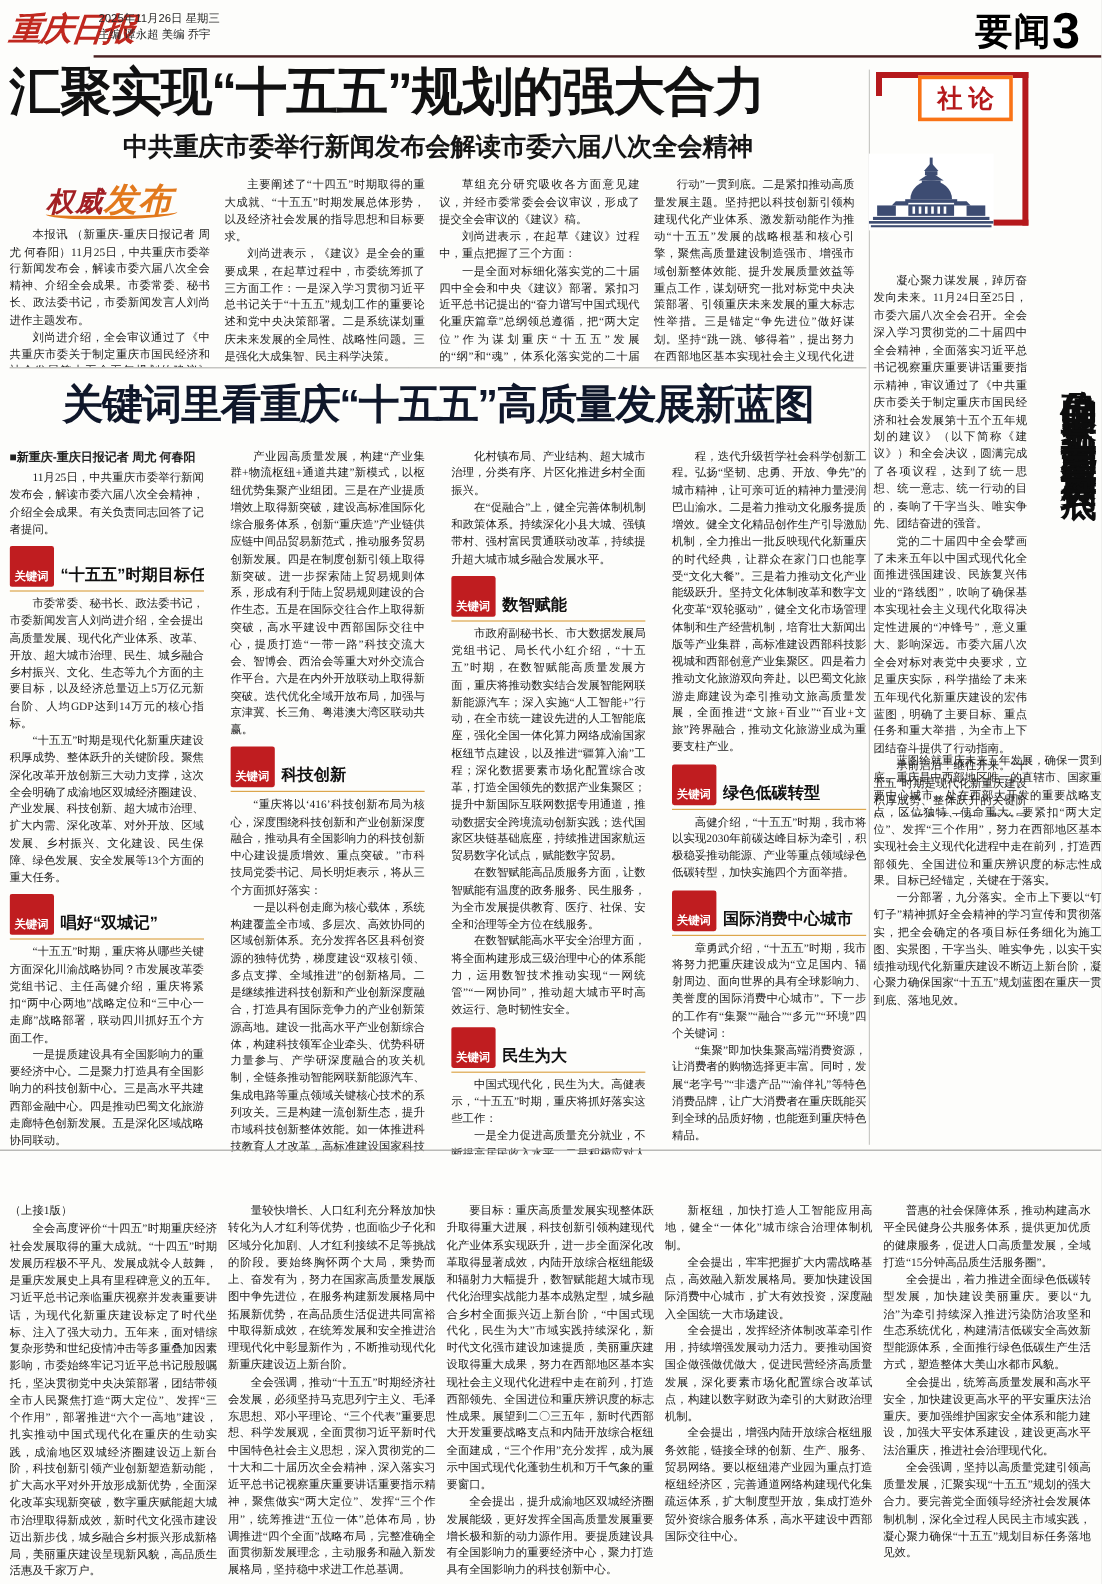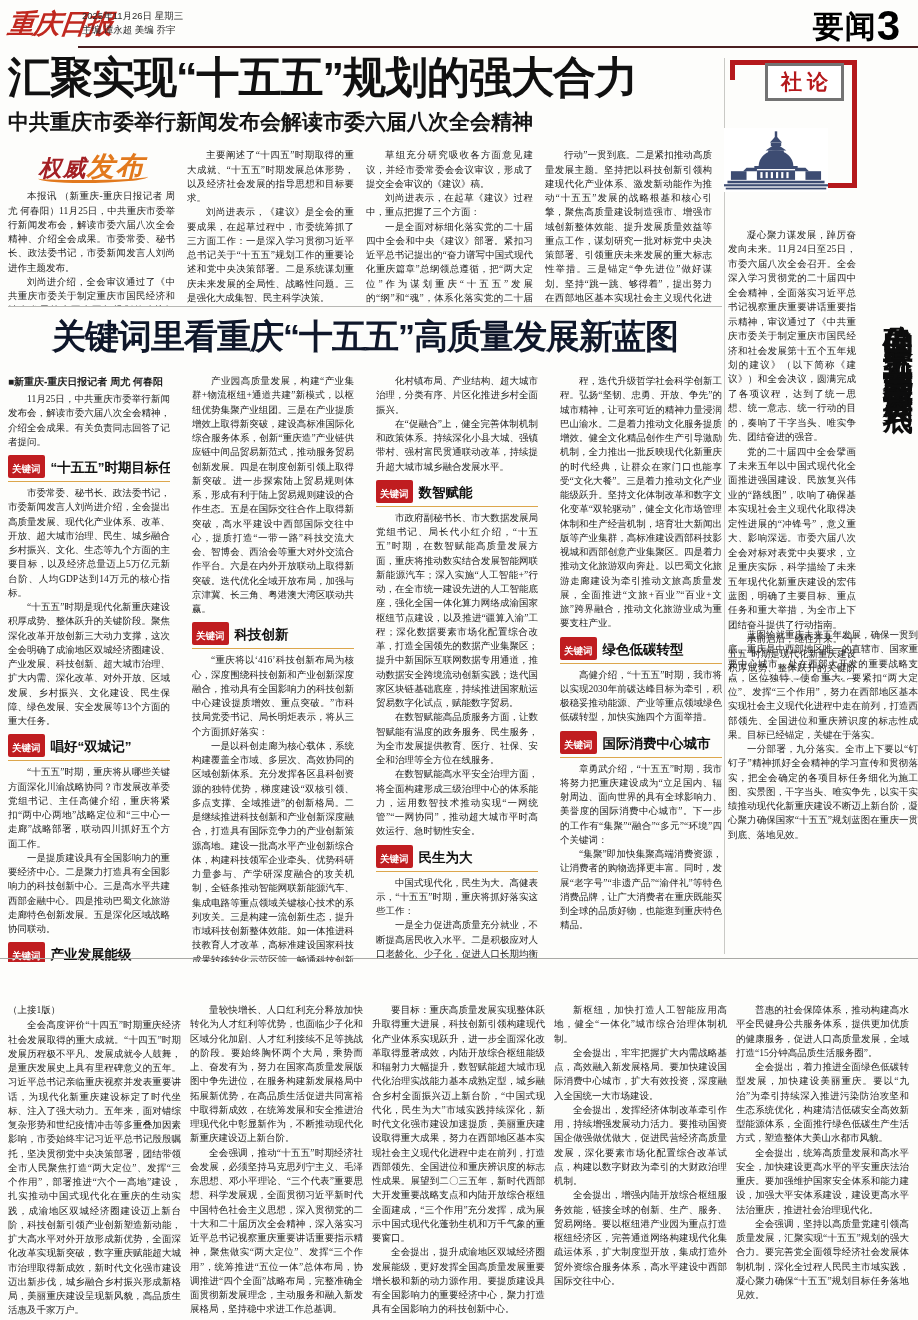--- a/index.html
+++ b/index.html
@@ -11,50 +11,50 @@
   .mast-meta{position:absolute;left:82px;top:9px;font-size:9.5px;line-height:1.5;color:#2b2b2b;
         font-family:"Liberation Sans",sans-serif;}
   .page-marker{position:absolute;right:18px;top:2px;color:#000000;font-family:"Liberation Sans",sans-serif;}
   .page-marker .sec{font-size:31px;font-weight:900;letter-spacing:1px;}
   .page-marker .num{font-size:42px;font-weight:900;vertical-align:-3px;}
   .mast-rule{position:absolute;left:78px;top:46px;width:840px;height:2px;background:#4a2021;}
   
   .lead{position:absolute;left:8px;top:54px;width:714px;}
   .lead h1{margin:0;text-align:left;font-size:43px;line-height:1.08;font-weight:900;color:#111;
         font-family:"Liberation Sans",sans-serif;letter-spacing:-1px;}
-  .lead h2{margin:8px 0 0;font-size:21px;font-weight:700;color:#151515;
+  .lead h2{margin:8px 0 0;text-align:center;font-size:21px;font-weight:700;color:#151515;
         font-family:"Liberation Sans",sans-serif;}
   .lead-cols{display:flex;gap:12px;margin-top:12px;height:158px;overflow:hidden;}
   .lead-cols .col{width:167px;overflow:hidden;}
   p{margin:0;text-indent:2em;text-align:justify;font-size:9.5px;line-height:1.5;}
   .authority-badge{position:relative;height:36px;text-align:center;margin:0 6px 5px;
         font-family:"Liberation Sans",sans-serif;white-space:nowrap;}
   .authority-badge .aw1{font-size:23px;font-weight:900;color:#a32024;font-style:italic;letter-spacing:1px;}
   .authority-badge .aw2{font-size:28px;font-weight:900;color:#e2791d;font-style:italic;letter-spacing:1px;}
   .authority-badge .swoosh{position:absolute;left:24px;bottom:1px;width:110px;height:8px;
         border-bottom:3px solid #e2791d;border-radius:0 0 60% 40%;}
   .h-rule1{position:absolute;left:8px;top:306px;width:714px;height:1px;background:#b7b7b3;}
   
   .kw-article{position:absolute;left:8px;top:314px;width:714px;}
   .kw-article h1{margin:0;text-align:center;font-size:34px;font-weight:900;color:#0f172a;
         font-family:"Liberation Sans",sans-serif;letter-spacing:-1px;}
   .kw-cols{display:flex;gap:22px;margin-top:14px;height:588px;overflow:hidden;}
   .kw-cols .col{width:171px;overflow:hidden;}
   .kw-head{margin:6px 0 4px;padding-bottom:3px;border-bottom:1px solid #dca64b;white-space:nowrap;}
   .kw-badge{display:inline-block;background:#c01d20;color:#fff;font-size:9.5px;font-weight:700;
-        padding:8px 4px 2px;border-radius:2px;margin-right:6px;font-family:"Liberation Sans",sans-serif;}
+        padding:19px 4px 2px;border-radius:2px;margin-right:6px;font-family:"Liberation Sans",sans-serif;}
   .kw-title{font-size:13.5px;font-weight:800;color:#101010;font-family:"Liberation Sans",sans-serif;}
   .byline{text-indent:0;font-weight:700;font-size:10px;color:#222;font-family:"Liberation Sans",sans-serif;margin-bottom:3px;}
   
   .v-rule{position:absolute;left:724px;top:58px;width:1px;height:896px;background:#c9c9c5;}
   .editorial{position:absolute;left:728px;top:56px;width:190px;height:898px;}
   .edit-emblem{position:absolute;left:2px;top:4px;width:122px;height:118px;
         border-top:5px solid #b5191c;border-right:5px solid #b5191c;border-bottom:5px solid #b5191c;}
   .edit-emblem::before{content:"";position:absolute;left:0;top:-5px;width:5px;height:20px;background:#b5191c;}
-  .edit-label{position:absolute;top:-2px;right:8px;background:#fff;border:3px solid #737373;
+  .edit-label{position:absolute;top:-2px;right:8px;background:#fff;border:3px solid #f97316;
         color:#b5191c;font-size:21px;font-weight:900;letter-spacing:5px;padding:2px 8px 2px 13px;
         font-family:"Liberation Sans",sans-serif;}
   .edit-building{position:absolute;left:-6px;bottom:-9px;width:104px;height:64px;background:#fff;}
   .edit-col{position:absolute;left:0;top:172px;width:128px;height:452px;overflow:hidden;}
   .edit-col p{font-size:9.5px;line-height:1.52;}
   .edit-vertical{position:absolute;left:128px;top:2px;width:62px;height:568px;
         writing-mode:vertical-rl;text-orientation:upright;font-size:30px;font-weight:900;color:#0d0d0d;
         font-family:"Liberation Sans",sans-serif;letter-spacing:4px;text-align:center;}
   .edit-wide{position:absolute;left:0;top:572px;width:190px;height:326px;overflow:hidden;}
   .edit-wide p{font-size:9.5px;line-height:1.5;}

